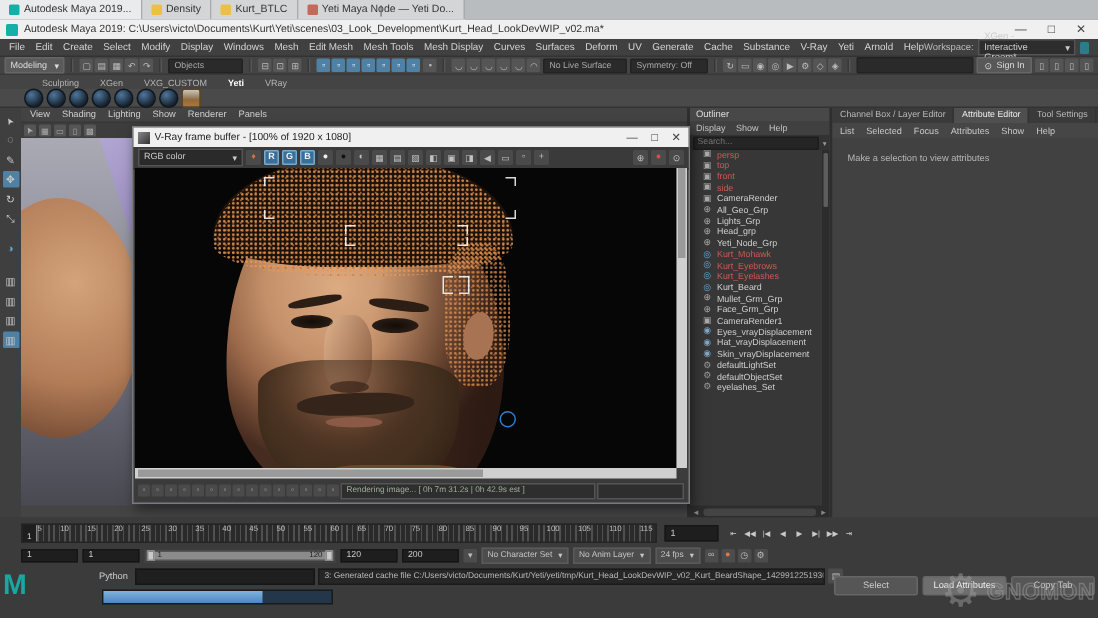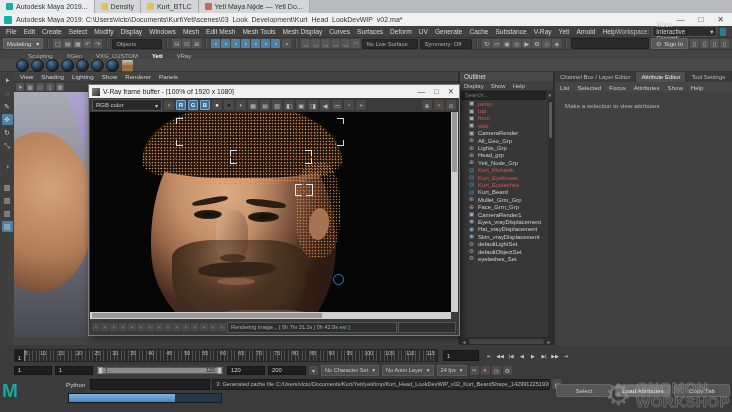--- a/index.html
+++ b/index.html
@@ -906,17 +906,16 @@
       </span>
       <span class="ae-btn">
         <span>Copy Tab</span>
       </span>
     </div>
 
   <div class="watermark">
     <span class="wm-gear">⚙</span>
     <span class="wm-text">
       <div>GNOMON</div>
-      <div>WORKSHOP</div>
     </span>
   </div>
 
 </div>
 
 </body></html>

